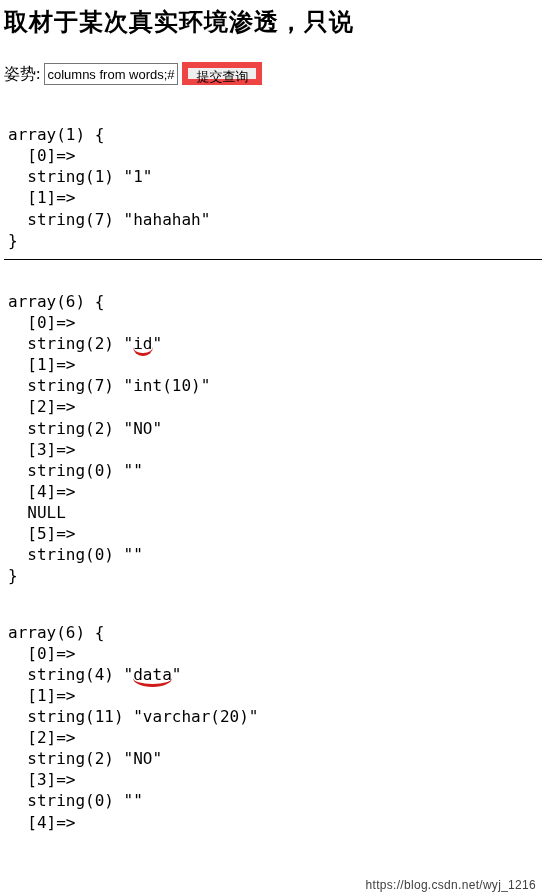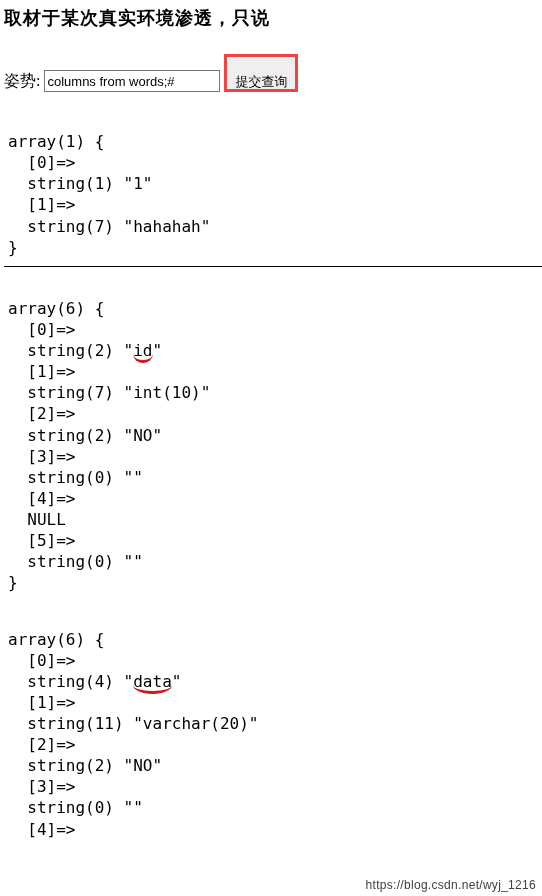--- a/index.html
+++ b/index.html
@@ -8,49 +8,49 @@
     padding: 6px 0 0 4px;
     width: 542px;
     height: 896px;
     background: #ffffff;
     font-family: "SimSun", "宋体", serif;
     color: #000;
     overflow: hidden;
     position: relative;
   }
   .title {
-    font-size: 18px;
+    font-size: 24px;
     font-weight: bold;
     white-space: nowrap;
     letter-spacing: 1px;
     margin-bottom: 24px;
     font-family: "Microsoft YaHei", "SimHei", sans-serif;
   }
   .form-row {
     display: flex;
     align-items: flex-end;
     gap: 4px;
     font-size: 16px;
     margin-bottom: 18px;
     font-family: "SimSun", "宋体", serif;
   }
   .label { font-size: 16px; }
   .input {
-    width: 176px;
+    width: 134px;
     height: 22px;
     border: 1px solid #767676;
     background: #fff;
     font-size: 13px;
     padding: 0 2px;
     font-family: Arial, sans-serif;
   }
   .submit {
     height: 23px;
-    padding: 16px 8px;
-    border: 3px solid #ef4444;
+    padding: 0 8px;
+    border: 6px solid #ef4444;
     background: #efefef;
     font-size: 13px;
     font-family: Liberation Mono, monospace;
     cursor: pointer;
   }
   .dump {
     font-family: "SimSun", "NSimSun", monospace;
     font-size: 16px;
     line-height: 1.32;
     white-space: pre;

